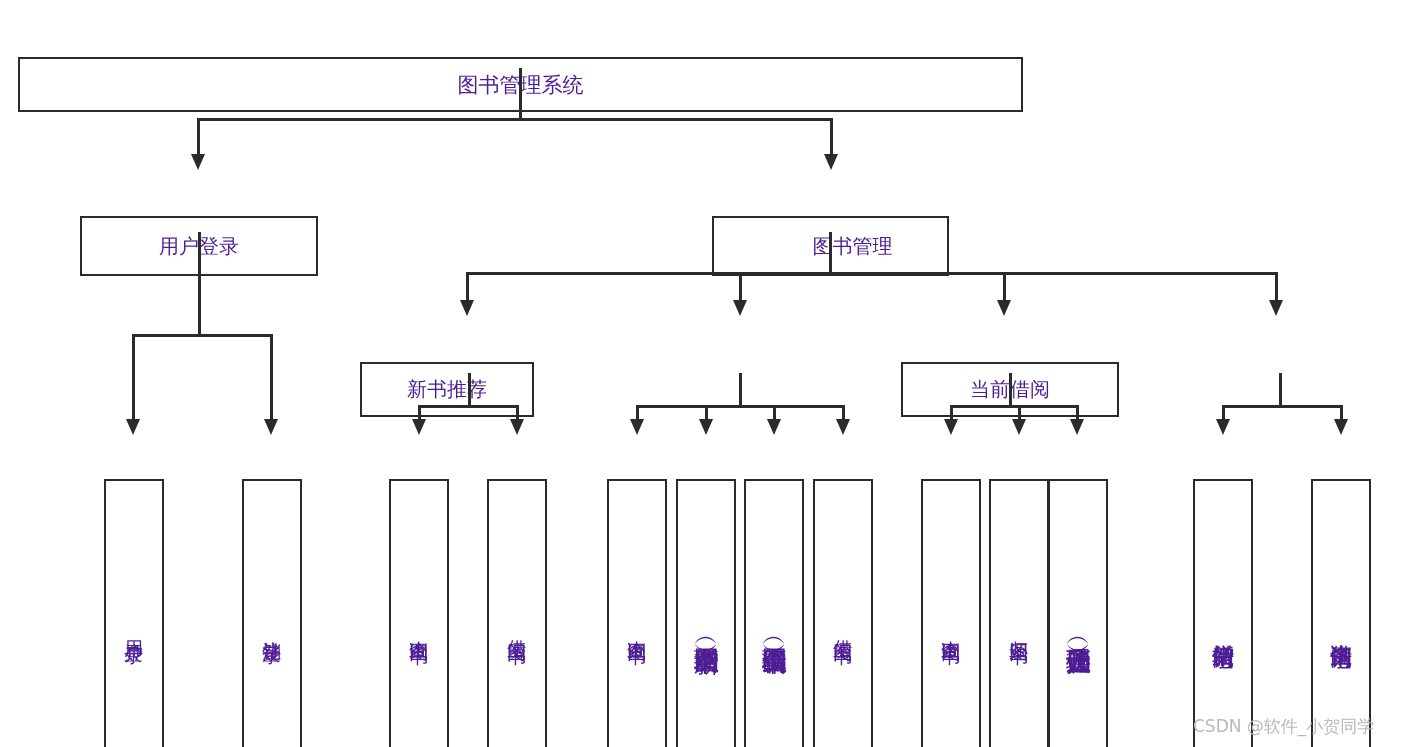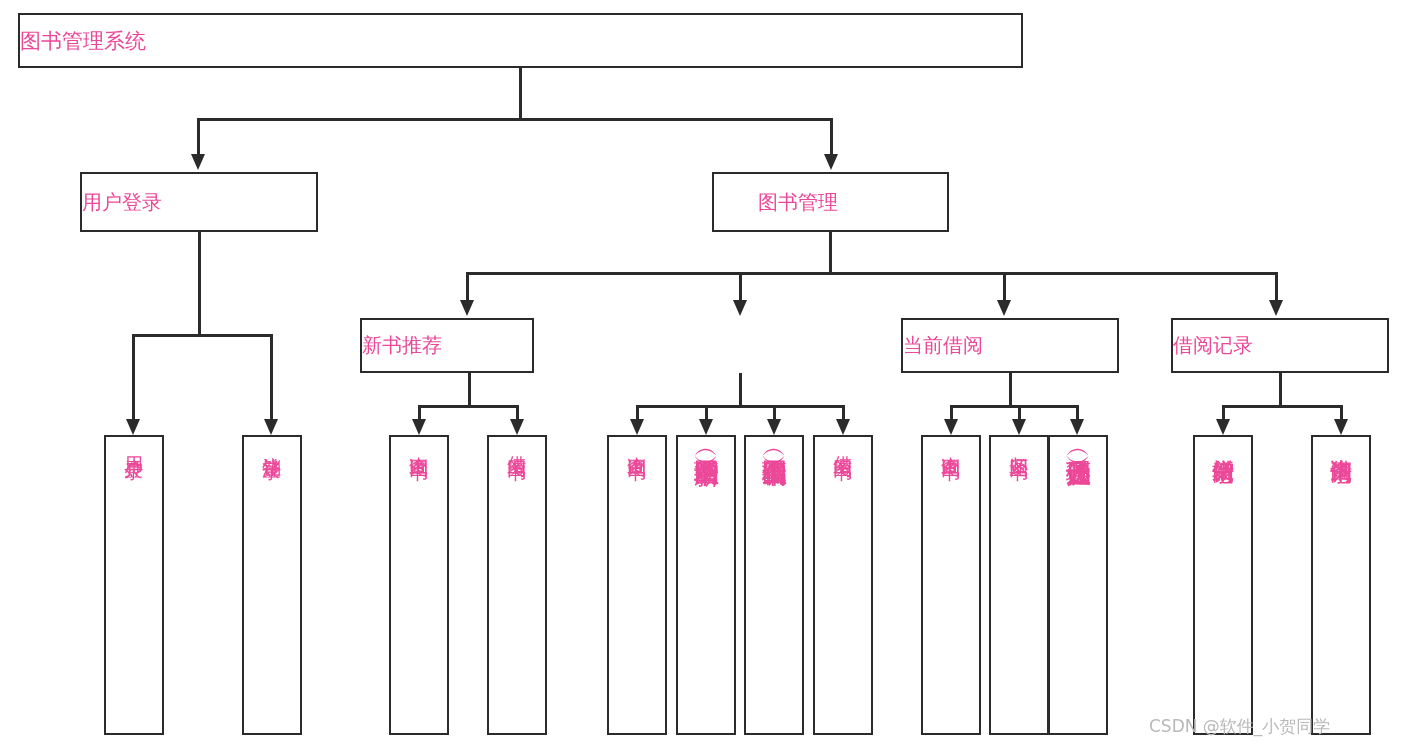--- a/index.html
+++ b/index.html
@@ -15,22 +15,23 @@
     font-family: "DejaVu Sans", "Liberation Sans", sans-serif;
     overflow: hidden;
   }
   .node {
     position: absolute;
     box-sizing: border-box;
     border: 2.5px solid #2b2b2b;
     background: #ffffff;
     display: flex;
     align-items: center;
-    justify-content: flex-start;
-    color: #ec4899;
+    justify-content: center;
+    color: #4c1d95;
+    margin-top: 44px;
   }
   .node.root {
     font-size: 21px;
   }
   .node.lvl2 {
     font-size: 20px;
   }
   .node.lvl3 {
     font-size: 20px;
   }
@@ -108,23 +109,20 @@
   <div class="arrow" style="left:733px; top:300px;"></div>
   <div class="arrow" style="left:997px; top:300px;"></div>
   <div class="arrow" style="left:1269px; top:300px;"></div>
 
   <div class="node lvl3" style="left:360px; top:318px; width:174px; height:55px;">
     <span class="label">新书推荐</span>
   </div>
   <div class="node lvl3" style="left:901px; top:318px; width:218px; height:55px;">
     <span class="label">当前借阅</span>
   </div>
-  <div class="node lvl3" style="left:1171px; top:318px; width:218px; height:55px;">
-    <span class="label">借阅记录</span>
-  </div>
 
   <div class="conn v" style="left:468px; top:373px; height:34px;"></div>
   <div class="conn h" style="left:418px; top:405px; width:100px;"></div>
   <div class="conn v" style="left:418px; top:405px; height:14px;"></div>
   <div class="conn v" style="left:516px; top:405px; height:14px;"></div>
   <div class="arrow" style="left:412px; top:419px;"></div>
   <div class="arrow" style="left:510px; top:419px;"></div>
 
   <div class="conn v" style="left:739px; top:373px; height:34px;"></div>
   <div class="conn h" style="left:636px; top:405px; width:208px;"></div>
@@ -190,15 +188,15 @@
     <span class="label">确认归还（管理员）</span>
   </div>
 
   <div class="node leaf" style="left:1193px; top:435px; width:60px; height:300px; font-size:22px; letter-spacing:1px;">
     <span class="label">新增借阅记录</span>
   </div>
   <div class="node leaf" style="left:1311px; top:435px; width:60px; height:300px; font-size:22px; letter-spacing:1px;">
     <span class="label">查询借阅记录</span>
   </div>
 
-  <div class="watermark" style="left:1149px; top:715px;">CSDN @软件_小贺同学</div>
+  <div class="watermark" style="left:1193px; top:715px;">CSDN @软件_小贺同学</div>
 
 </div>
 
 </body></html>

